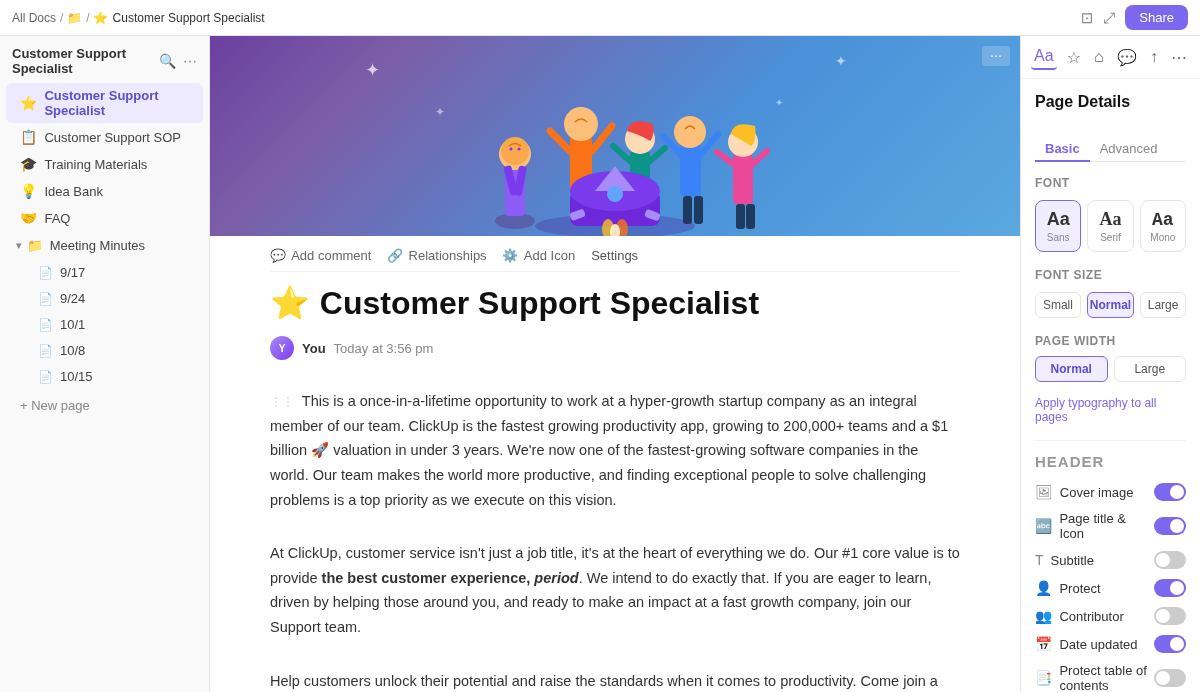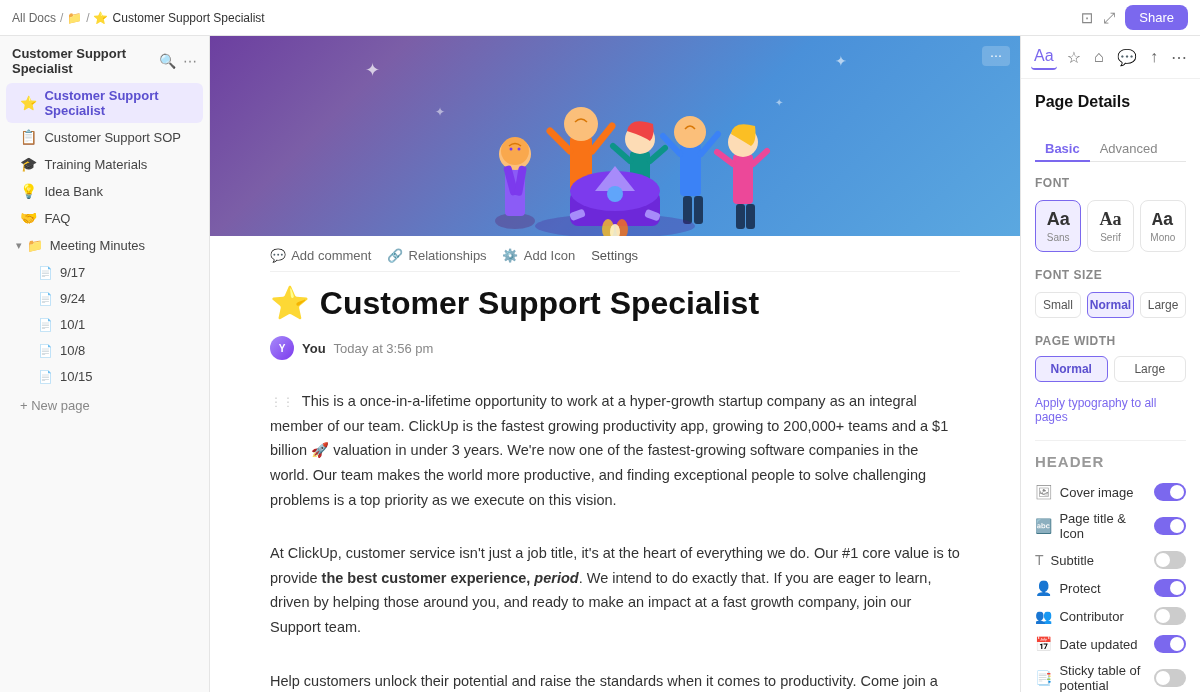--- a/index.html
+++ b/index.html
@@ -384,21 +384,21 @@
           <div class="toggle-row">
     <div class="toggle-label-row">
       <span class="toggle-icon">📅</span>
       <span>Date updated</span>
     </div>
     <div class="toggle on"></div>
   </div>
           <div class="toggle-row">
     <div class="toggle-label-row">
       <span class="toggle-icon">📑</span>
-      <span>Sticky table of potential</span>
+      <span>Protect table of contents</span>
     </div>
     <div class="toggle "></div>
   </div>
         </div>
 
       <div class="panel-divider"></div>
 
       <div class="section-header">PROTECT</div>
       <div id="protect-toggles">
           <div class="toggle-row">

